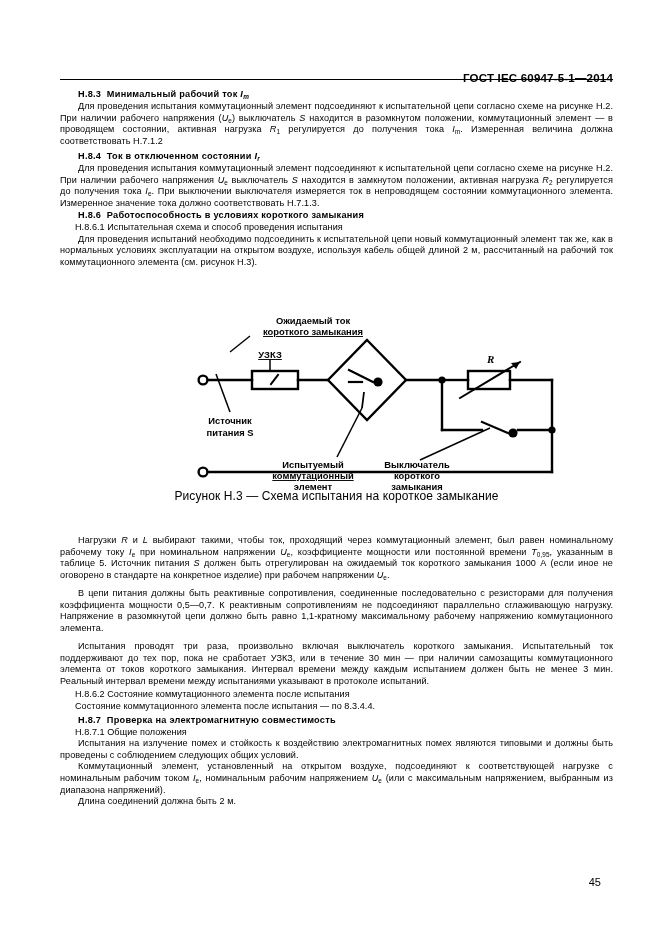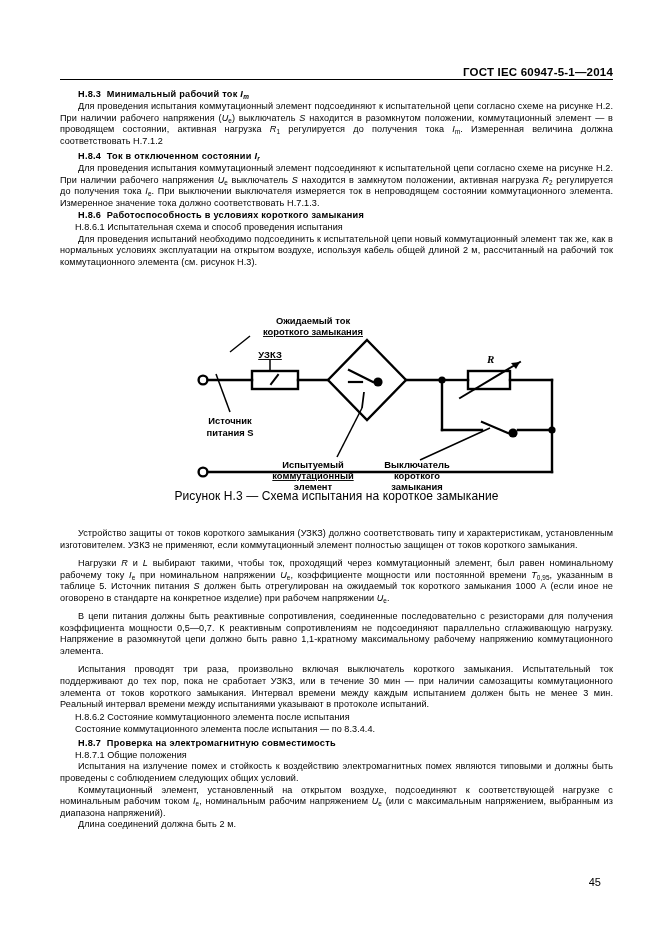--- a/index.html
+++ b/index.html
@@ -19,21 +19,21 @@
     position: relative;
     width: 661px;
     height: 936px;
     box-sizing: border-box;
     padding: 0;
   }
 
   
   .header {
     position: absolute;
-    top: 66px;
+    top: 72px;
     left: 60px;
     right: 48px;
     text-align: right;
     font-size: 11.5px;
     font-weight: bold;
     letter-spacing: 0.2px;
   }
   .header-rule {
     position: absolute;
     top: 79px;
@@ -221,21 +221,20 @@
       </g>
       <g font-family="Liberation Serif, serif" font-size="11" font-style="italic" font-weight="bold" fill="#000">
         <text x="427" y="51">R</text>
       </g>
     </svg>
 
     <div class="fig-caption">Рисунок Н.3 — Схема испытания на короткое замыкание</div>
   </div>
 
   <div class="body2">
-    <p class="ind">Устройство защиты от токов короткого замыкания (УЗКЗ) должно соответствовать типу и характеристикам, установленным изготовителем. УЗКЗ не применяют, если коммутационный элемент полностью защищен от токов короткого замыкания.</p>
 
     <p class="ind para-gap">Нагрузки <i class="v">R</i> и <i class="v">L</i> выбирают такими, чтобы ток, проходящий через коммутационный элемент, был равен номинальному рабочему току <i class="v">I</i><sub>e</sub> при номинальном напряжении <i class="v">U</i><sub>e</sub>, коэффициенте мощности или постоянной времени <i class="v">T</i><sub>0,95</sub>, указанным в таблице 5. Источник питания <i class="v">S</i> должен быть отрегулирован на ожидаемый ток короткого замыкания 1000 А (если иное не оговорено в стандарте на конкретное изделие) при рабочем напряжении <i class="v">U</i><sub>e</sub>.</p>
 
     <p class="ind para-gap">В цепи питания должны быть реактивные сопротивления, соединенные последовательно с резисторами для получения коэффициента мощности 0,5—0,7. К реактивным сопротивлениям не подсоединяют параллельно сглаживающую нагрузку. Напряжение в разомкнутой цепи должно быть равно 1,1-кратному максимальному рабочему напряжению коммутационного элемента.</p>
 
     <p class="ind para-gap">Испытания проводят три раза, произвольно включая выключатель короткого замыкания. Испытательный ток поддерживают до тех пор, пока не сработает УЗКЗ, или в течение 30 мин — при наличии самозащиты коммутационного элемента от токов короткого замыкания. Интервал времени между каждым испытанием должен быть не менее 3 мин. Реальный интервал времени между испытаниями указывают в протоколе испытаний.</p>
 
     <p class="h-plain">Н.8.6.2  Состояние коммутационного элемента после испытания</p>
     <p class="h-plain">Состояние коммутационного элемента после испытания — по 8.3.4.4.</p>
 

